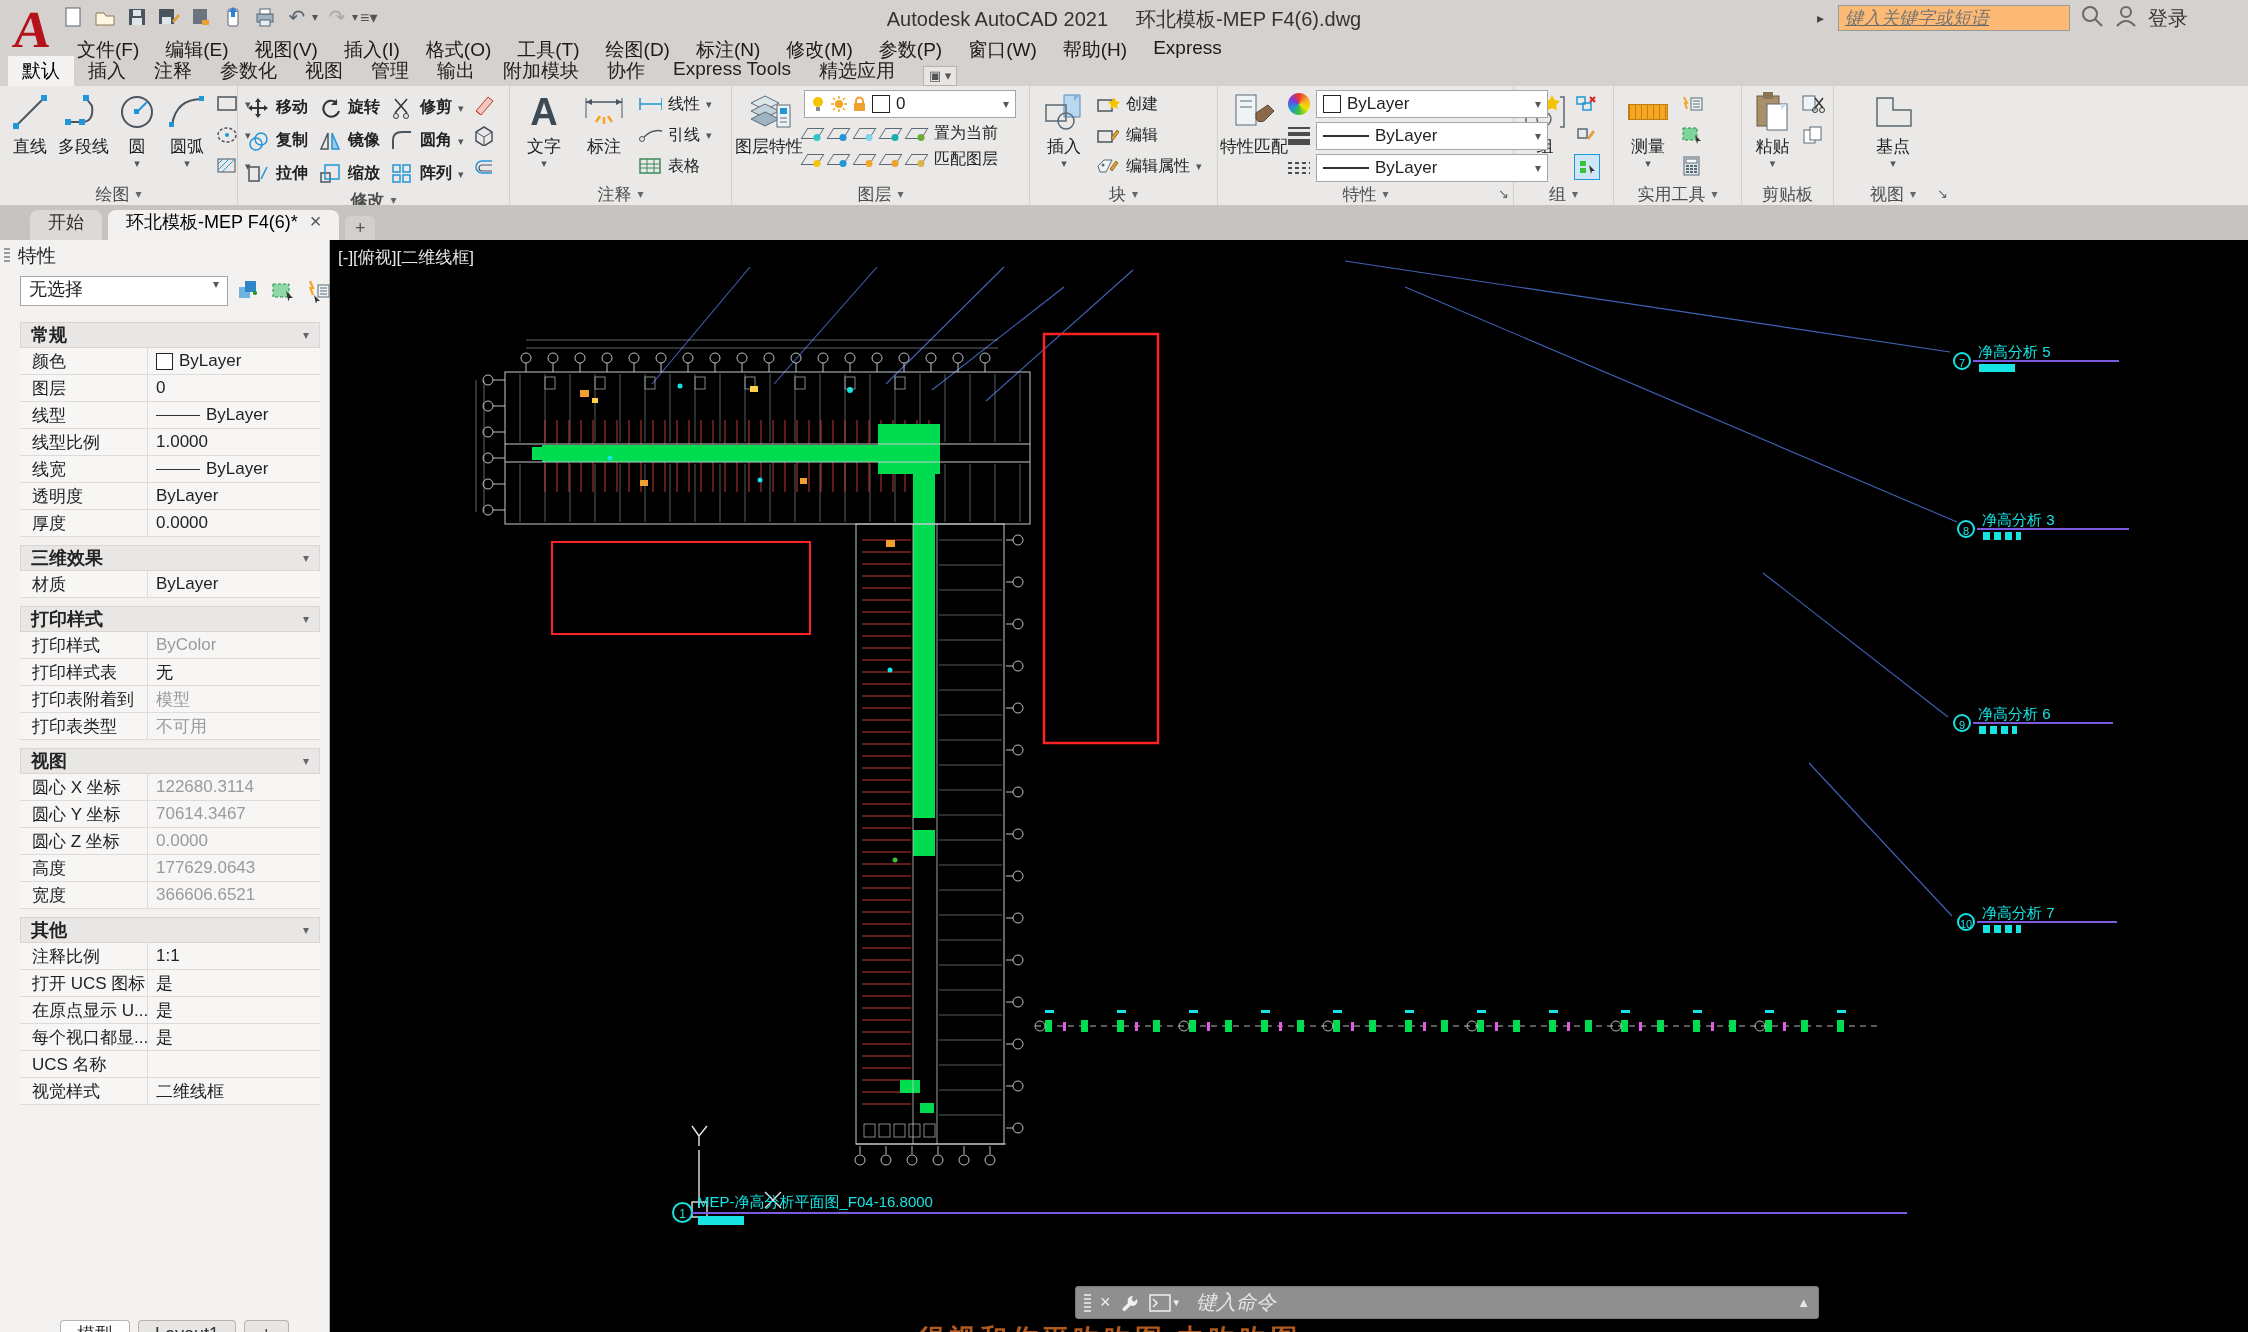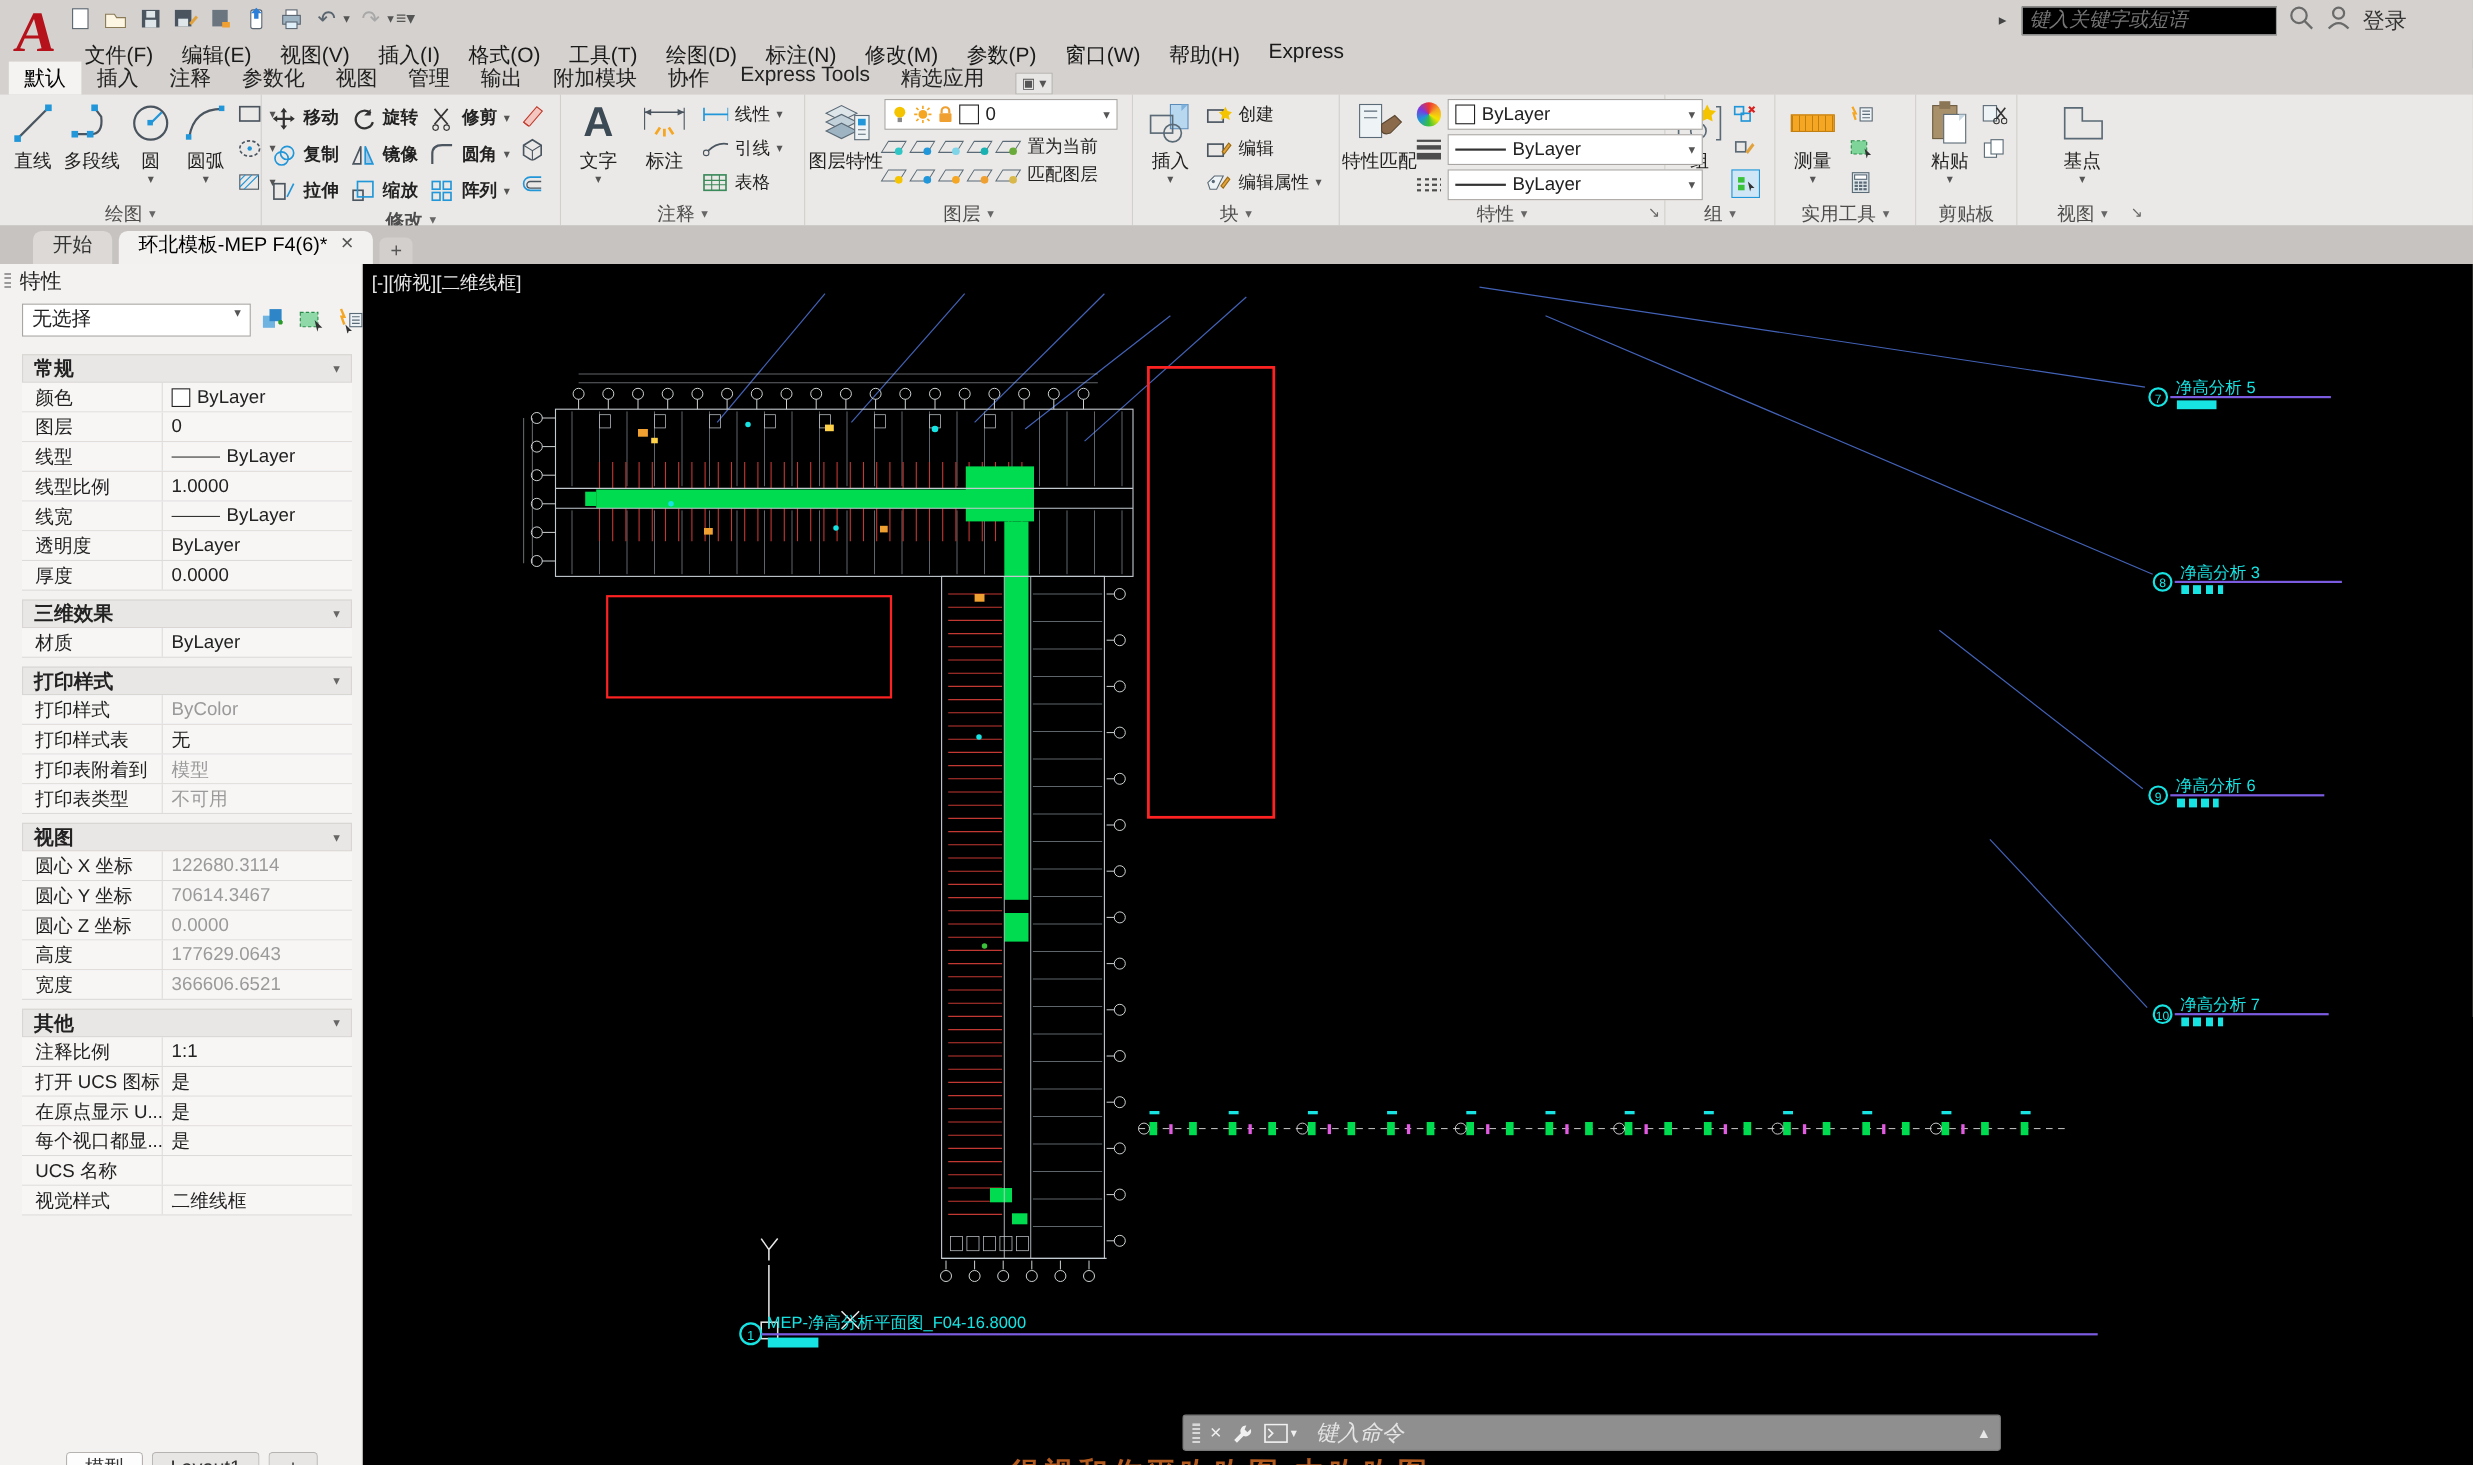--- a/index.html
+++ b/index.html
@@ -10,22 +10,22 @@
   #logo{position:absolute;left:6px;top:2px;width:52px;height:58px;color:#b5121b;
     font-family:"Liberation Serif","DejaVu Serif",serif;font-weight:900;font-size:52px;
     line-height:56px;text-align:center;transform:skewX(-6deg);z-index:5;}
   #qat{position:absolute;left:60px;top:4px;display:flex;gap:6px;align-items:center;}
   .qbtn{width:26px;height:26px;display:flex;align-items:center;justify-content:center;color:#5a6570;}
   .qbtn svg{display:block;}
   .qdd{font-size:12px;color:#555;margin-left:-4px;}
   #titletext{position:absolute;left:0;top:6px;width:2248px;text-align:center;font-size:20px;color:#333;pointer-events:none;}
   #titletext b{font-weight:normal;margin-left:28px;}
   #searchzone{position:absolute;right:60px;top:4px;display:flex;align-items:center;gap:10px;}
-  #search-input{width:218px;height:24px;border:1px solid #9a9a9a;background:#000000;
-    font-style:italic;font-size:18px;color:#666;padding:0 6px;font-family:inherit;}
+  #search-input{width:218px;height:24px;border:1px solid #9a9a9a;background:#fdba74;
+    font-style:italic;font-size:18px;color:#666;padding:0 6px;font-family:inherit;text-decoration:underline;}
   .collapse-arrow{color:#444;font-size:14px;margin-right:4px;}
   #login-label{font-size:20px;color:#333;}
   
   #menubar{position:absolute;left:64px;top:36px;height:26px;display:flex;z-index:2;}
   .menu-item{padding:1px 13px;font-size:19px;color:#1a1a1a;cursor:default;}
   
   #ribbontabs{position:absolute;left:0;top:62px;width:2248px;height:24px;background:#d4d1ce;display:flex;align-items:flex-end;padding-left:8px;box-sizing:border-box;}
   .rtab{padding:2px 14px;font-size:19px;color:#222;}
   .rtab.active{background:#f4f3f2;color:#000;}
   #ribbon-toggle{margin-left:14px;font-size:13px;color:#555;border:1px solid #b5b2af;background:#e8e6e4;padding:0 5px;height:18px;line-height:17px;}
@@ -151,20 +151,23 @@
           <rect x="3" y="7" width="16" height="8" fill="#9fb4c2" stroke="#5a6570"></rect>
           <rect x="6" y="2" width="10" height="5" fill="#fff" stroke="#5a6570"></rect>
           <rect x="6" y="13" width="10" height="6" fill="#dff0fa" stroke="#5a6570"></rect>
         </svg>
       </span>
     <span class="qbtn" style="font-size:20px;">↶</span>
       <span class="qdd">▾</span>
     <span class="qbtn" style="font-size:20px;color:#a8a8a8;">↷</span>
       <span class="qdd">▾</span>
     <span class="qdd" style="font-size:16px;">≡▾</span>
+  </div>
+  <div id="titletext">
+    <span>Autodesk AutoCAD 2021</span><b>环北模板-MEP F4(6).dwg</b>
   </div>
   <div id="searchzone">
     <span class="collapse-arrow">▸</span>
     <input id="search-input" placeholder="键入关键字或短语" style="">
     <span><svg width="24" height="24">
           <circle cx="10" cy="10" r="7" fill="none" stroke="#6a6a6a" stroke-width="2"></circle>
           <line x1="15" y1="15" x2="22" y2="22" stroke="#6a6a6a" stroke-width="2"></line>
         </svg></span>
     <span><svg width="24" height="24">
           <circle cx="12" cy="8" r="5" fill="none" stroke="#6a6a6a" stroke-width="2"></circle>

